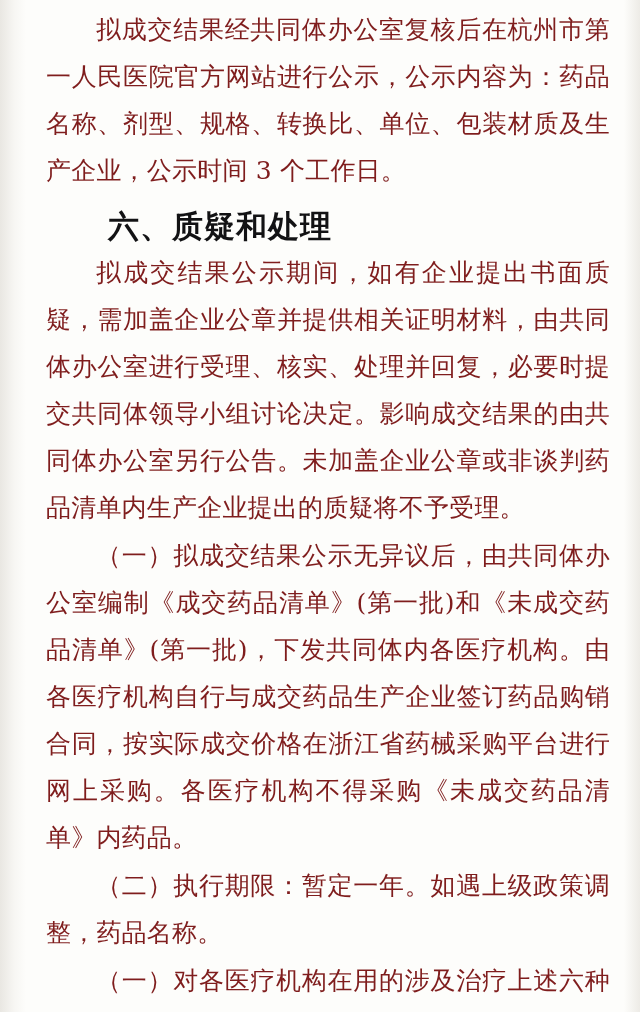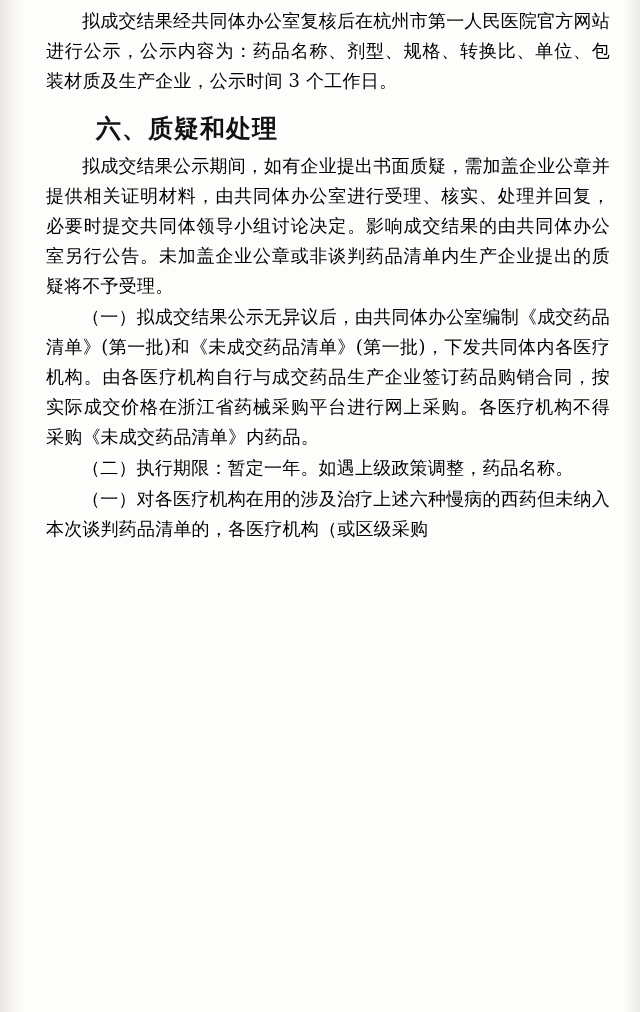--- a/index.html
+++ b/index.html
@@ -38,34 +38,34 @@
     width: 16px;
     background: linear-gradient(to left, #edebe6 0%, #fdfdfb 100%);
     pointer-events: none;
   }
   .doc {
     position: relative;
     z-index: 2;
   }
   p.para {
     margin: 0 0 1px 0;
-    font-size: 18px;
-    line-height: 30px;
+    font-size: 25px;
+    line-height: 47px;
     text-align: justify;
     text-justify: inter-ideograph;
     letter-spacing: 0.2px;
     text-indent: 0;
-    color: #000000;
+    color: #7f1d1d;
   }
   p.indent {
     text-indent: 2em;
   }
   h2.heading {
     margin: 12px 0 2px 0;
-    font-size: 25px;
+    font-size: 31px;
     line-height: 41px;
     font-weight: bold;
     text-indent: 2em;
     letter-spacing: 1px;
     color: #121214;
     font-family: "DejaVu Serif", "Liberation Serif", serif;
   }
   .blk {
     margin-bottom: 6px;
   }

